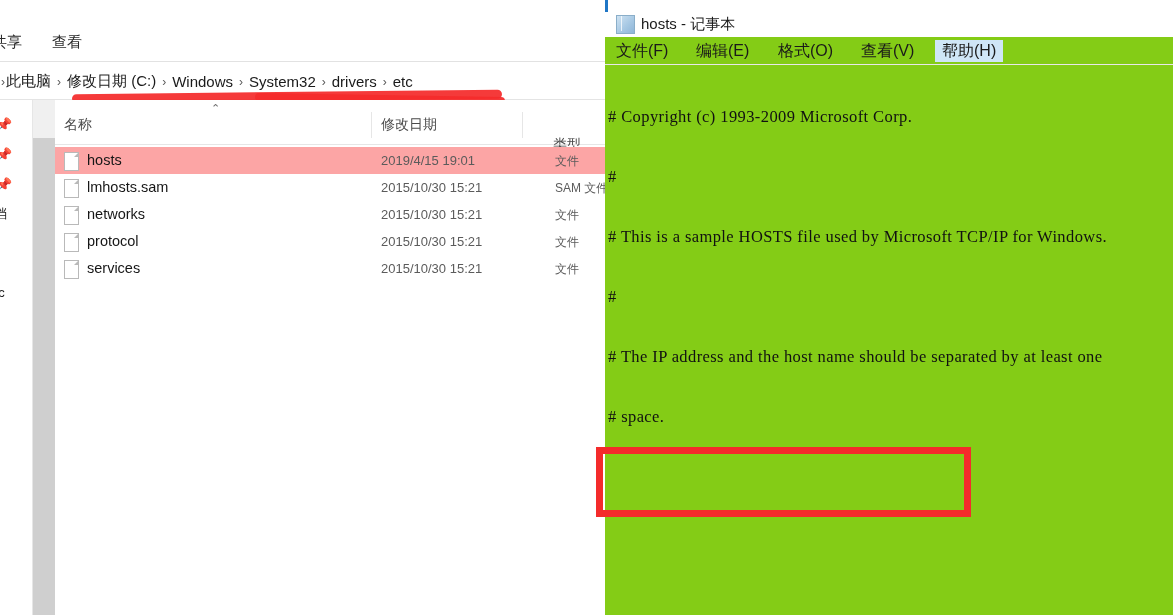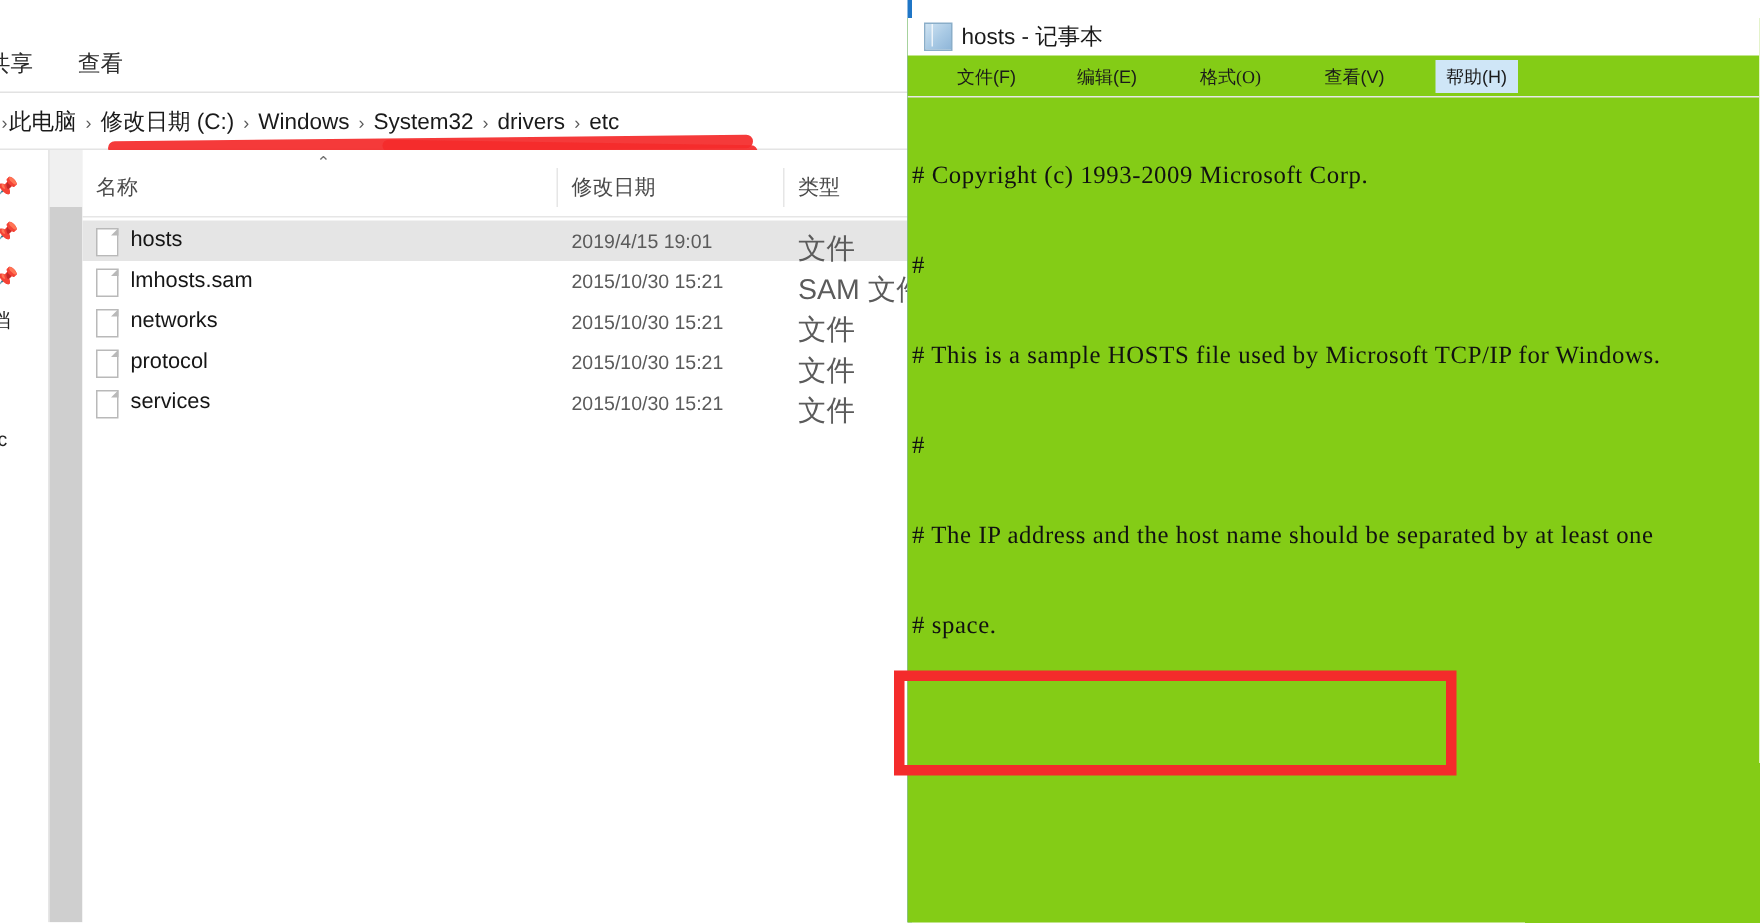--- a/index.html
+++ b/index.html
@@ -97,55 +97,55 @@
   }
   .colhead{
     position:absolute; left:0; top:8px; width:550px; height:36px;
     border-bottom:1px solid #e6e6e6;
   }
   .colhead .ch{
     position:absolute; top:8px; font-size:14px; color:#4a4a4a; white-space:nowrap;
   }
   .ch.name{left:9px;}
   .ch.date{left:326px;}
-  .ch.type{left:477px;}
+  .ch.type{left:498px;margin-top:20px;}
   .col-div{
     position:absolute; top:4px; width:1px; height:26px; background:#e6e6e6;
   }
   .col-div.d1{left:316px;}
   .col-div.d2{left:467px;}
   .sortcaret{
     position:absolute; left:156px; top:2px;
     font-size:11px; color:#6d6d6d;
   }
 
   .row{
     position:absolute; left:0; width:550px; height:27px;
   }
-  .row.selected{background:#e5e5e5;}
+  .row.selected{background:#fca5a5;}
   .row .fileicon{
     position:absolute; left:9px; top:5px; width:13px; height:17px;
     background:#ffffff; border:1px solid #b9b9b9;
   }
   .row .fileicon:after{
     content:""; position:absolute; right:-1px; top:-1px;
     border-width:0 0 5px 5px; border-style:solid;
     border-color:transparent transparent #b9b9b9 transparent;
   }
   .row .fname{
     position:absolute; left:32px; top:5px;
     font-size:14.5px; color:#161616; white-space:nowrap;
   }
   .row .fdate{
     position:absolute; left:326px; top:6px;
     font-size:13px; color:#5b5b5b; white-space:nowrap;
   }
   .row .ftype{
-    position:absolute; left:477px; top:6px;
-    font-size:19px; color:#5b5b5b; white-space:nowrap;
+    position:absolute; left:500px; top:6px;
+    font-size:12px; color:#5b5b5b; white-space:nowrap;
   }
 
   
   #notepad{
     position:absolute; left:605px; top:12px; width:568px; height:615px;
     background:#84cc16; overflow:hidden;
   }
   .np-border-left{
     position:absolute; left:605px; top:0; width:3px; height:615px;
     background:#1f76c6;
@@ -165,25 +165,25 @@
   }
   .np-title-text{
     position:absolute; left:36px; top:3px;
     font-size:15px; color:#1a1a1a; white-space:nowrap;
   }
   .np-menu{
     position:absolute; left:0; top:28px; width:568px; height:24px;
   }
   .np-menu-item{
     position:absolute; top:0; height:22px; line-height:22px;
-    padding:0 7px; font-size:12px; color:#1a1a1a; white-space:nowrap;margin-left:22px;
+    padding:0 7px; font-size:16px; color:#1a1a1a; white-space:nowrap;
   }
   .np-menu-item.m0{left:4px;}
   .np-menu-item.m1{left:84px;}
-  .np-menu-item.m2{left:166px;font-family:Liberation Serif, serif;}
+  .np-menu-item.m2{left:166px;}
   .np-menu-item.m3{left:249px;}
   .np-menu-item.m4{left:330px; background:#cfe6f7;}
   .np-menu-underline{
     position:absolute; left:0; top:52px; width:568px; height:1px; background:#e8e8e8;
   }
   .np-text{
     position:absolute; left:3px; top:55px; width:565px; height:560px;
     overflow:hidden;
     font-family:"Liberation Serif","DejaVu Serif",serif;
     font-size:16.5px;

